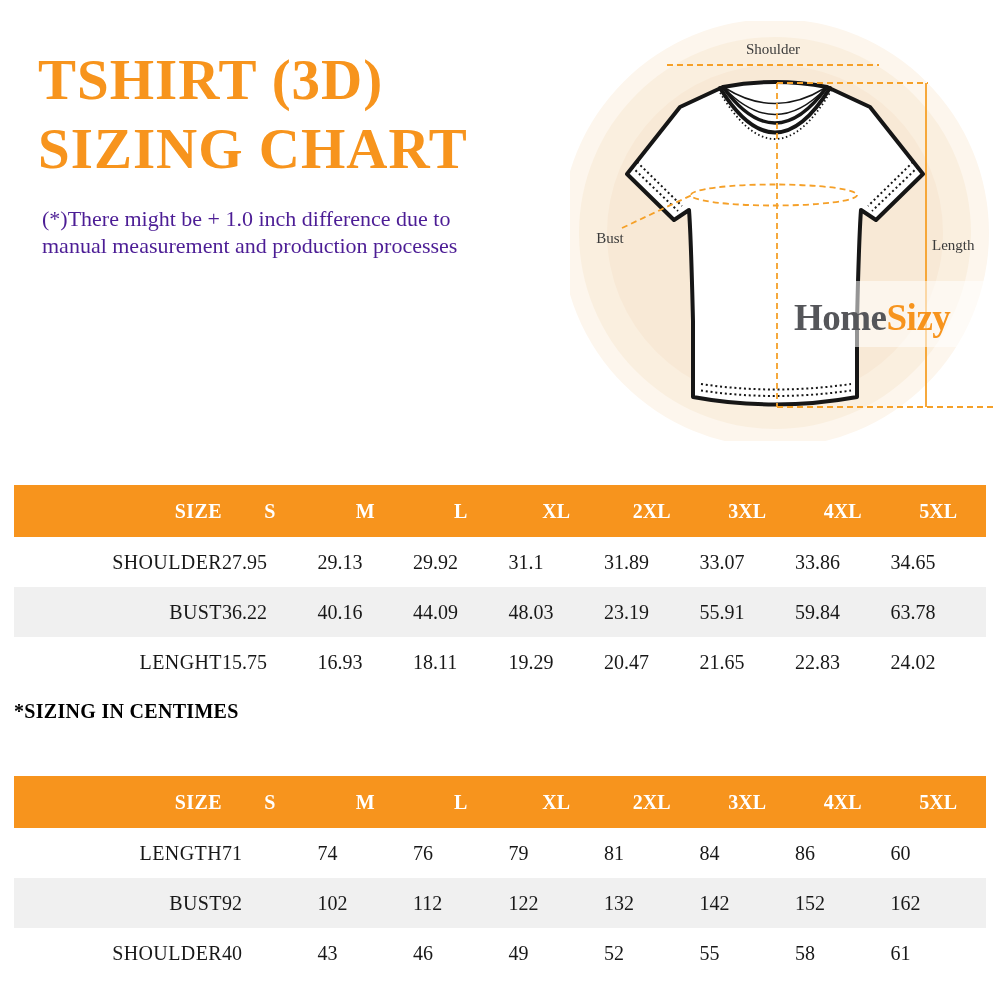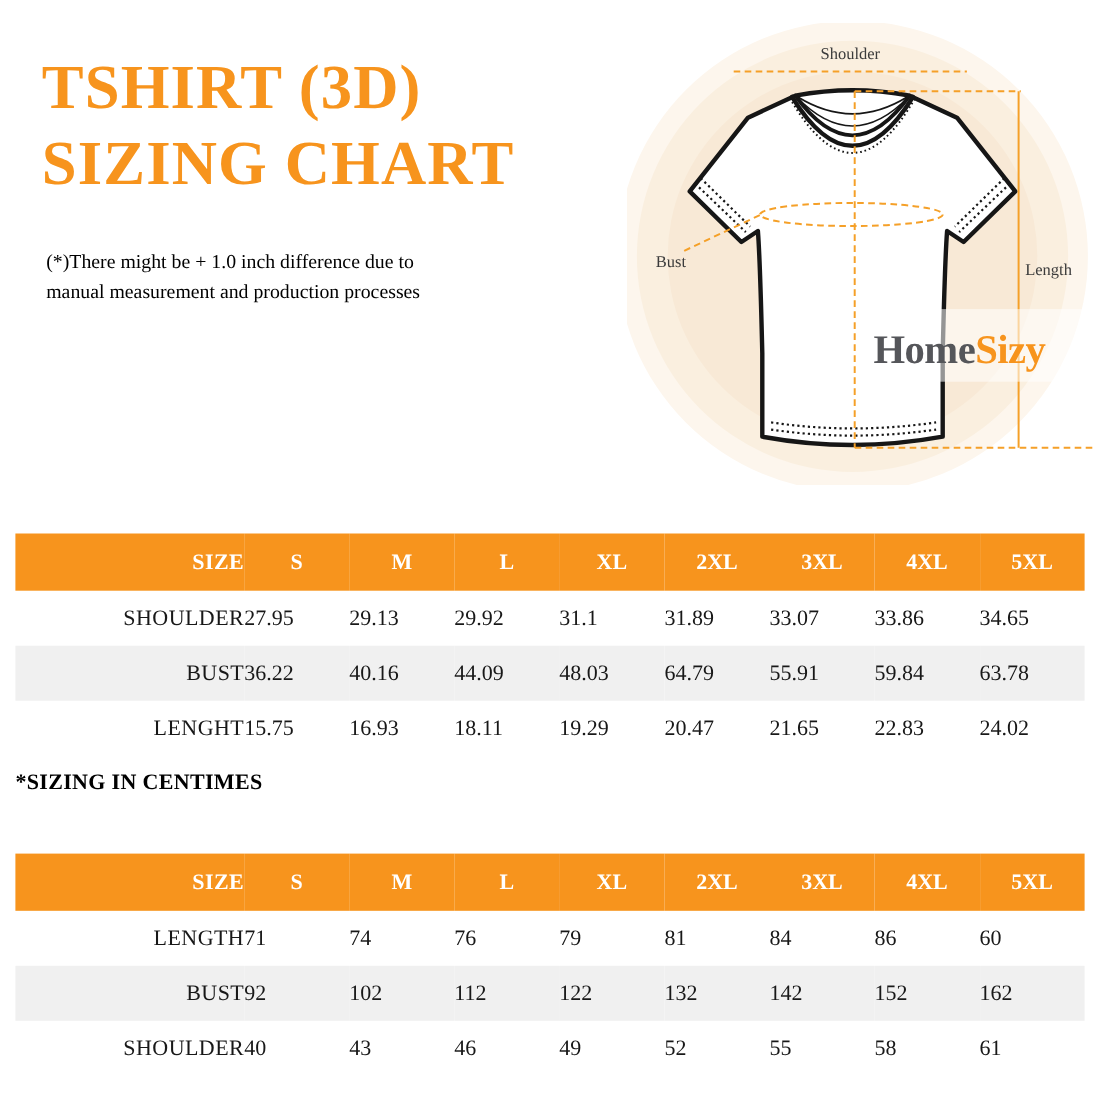--- a/index.html
+++ b/index.html
@@ -4,21 +4,21 @@
 <style>
   :root{
     --accent:#F7941D; --row-alt:#F0F0F0; --annotation:#F5A028; --logo-gray:#55565A;
     --circle-outer:#FDF6ED; --circle-mid:#FAEFDF; --circle-inner:#F8E9D6; --ink:#161616;
   }
   html,body{margin:0;padding:0;background:#fff;}
   .page{position:relative;width:1000px;height:1000px;background:#fff;overflow:hidden;
         font-family:Liberation Serif, serif;color:var(--ink);margin-top:21px;}
   .title{position:absolute;left:38px;top:24px;font-size:57px;line-height:69px;
          font-weight:bold;color:var(--accent);letter-spacing:1px;}
-  .disclaimer{position:absolute;left:42px;top:204px;font-size:18px;line-height:27px;color:#000000;}
+  .disclaimer{position:absolute;left:42px;top:184px;font-size:22px;line-height:27px;color:#4c1d95;}
   .diagram{position:absolute;top:0;right:0;width:430px;height:420px;}
   .dg-label{font-size:15px;fill:#3b3b3b;}
   .circ-outer{fill:var(--circle-outer);} .circ-mid{fill:var(--circle-mid);} .circ-inner{fill:var(--circle-inner);}
   .shirt{fill:#fff;stroke:var(--ink);stroke-width:4;stroke-linejoin:round;stroke-linecap:round;}
   .cline{fill:none;stroke:var(--ink);stroke-linecap:round;}
   .stitch{fill:none;stroke:var(--ink);stroke-width:2;stroke-dasharray:2 2.8;}
   .nstitch{fill:none;stroke:var(--ink);stroke-width:1.8;stroke-dasharray:1.5 2.6;}
   .anno{fill:none;stroke:var(--annotation);stroke-width:1.8;}
   .dash{stroke-dasharray:6 4;}
   .logo-box{fill:rgba(255,255,255,0.55);}
@@ -124,21 +124,21 @@
           <td>33.07</td>
           <td>33.86</td>
           <td>34.65</td>
         </tr>
         <tr>
           <td>BUST</td>
           <td>36.22</td>
           <td>40.16</td>
           <td>44.09</td>
           <td>48.03</td>
-          <td>64.79</td>
+          <td>23.19</td>
           <td>55.91</td>
           <td>59.84</td>
           <td>63.78</td>
         </tr>
         <tr>
           <td>LENGHT</td>
           <td>15.75</td>
           <td>16.93</td>
           <td>18.11</td>
           <td>19.29</td>

